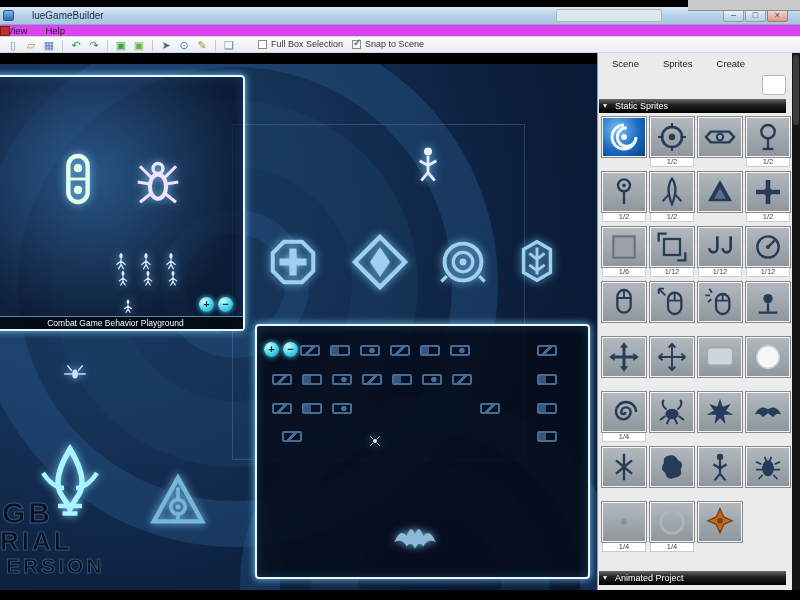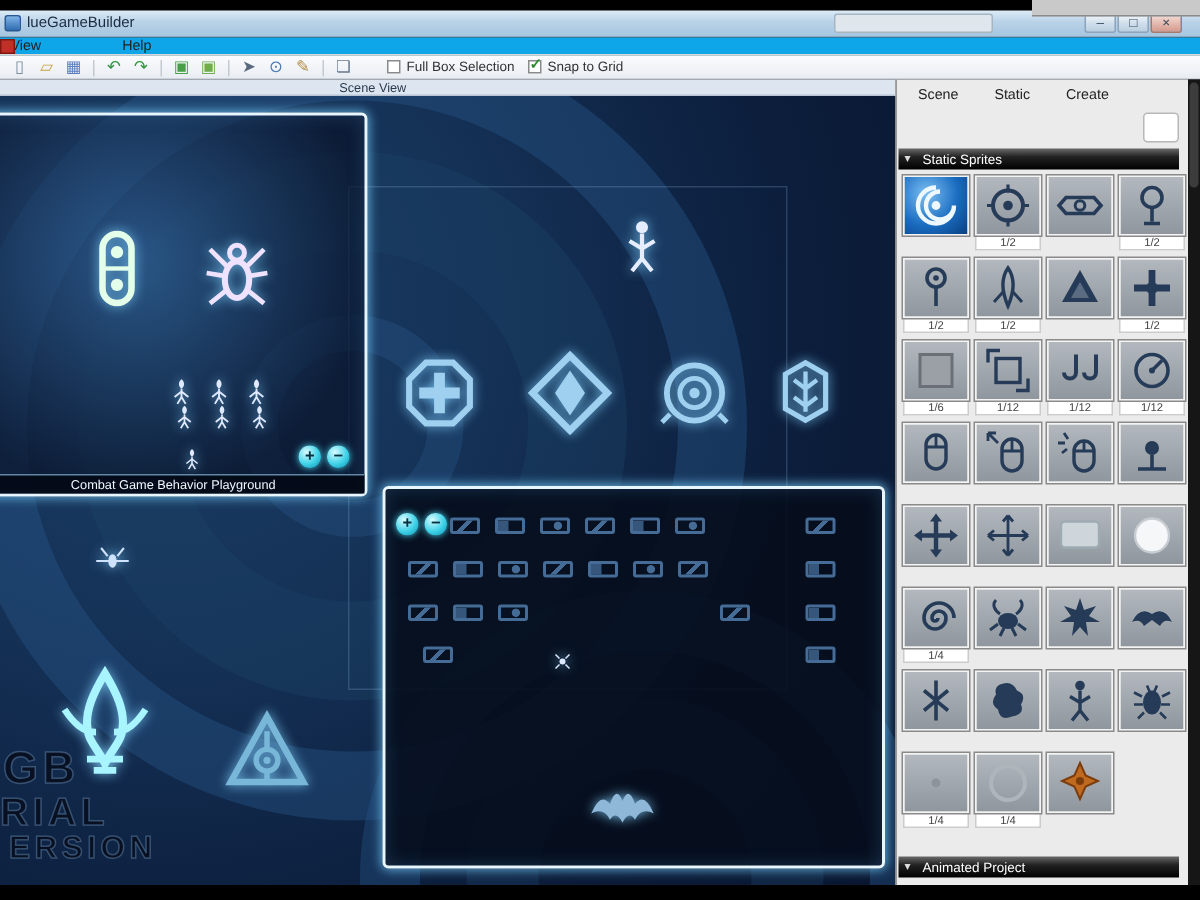--- a/index.html
+++ b/index.html
@@ -11,39 +11,39 @@
   .bg-window  { position:absolute; left:688px; top:0; width:112px; height:11px; background:#c9c9c9;
                 border-bottom:1px solid #8a8a8a; z-index:3;}
   .bottom-bar { position:absolute; left:0; top:590px; width:800px; height:10px; background:#000; z-index:9;}
 
   
   .titlebar { position:absolute; left:0; top:7px; width:800px; height:18px;
               background:linear-gradient(#dcebf7,#b9d2e8 45%,#a6c6e0);
               border-bottom:1px solid #8fa8c0; z-index:2;}
   .window-icon { position:absolute; left:3px; top:3px; width:11px; height:11px;
                  background:linear-gradient(#7fb3e8,#2f6cb0); border:1px solid #2a5a94; border-radius:2px;}
-  .window-title { position:absolute; left:18px; top:3px; font-size:10px; color:#1c2c3e;text-align:center; }
+  .window-title { position:absolute; left:32px; top:3px; font-size:10px; color:#1c2c3e;text-align:center; }
   .titlebar-widget { position:absolute; left:556px; top:2px; width:106px; height:13px;
                      background:#dfe6ec; border:1px solid #a8b6c2; border-radius:2px;}
   .win-buttons { position:absolute; right:12px; top:2px; display:flex; gap:1px;}
   .win-btn { width:21px; height:13px; background:linear-gradient(#f2f7fb,#cfdeeb 50%,#bccfdf);
              border:1px solid #8ba4bc; border-radius:2px; font-size:9px; line-height:11px;
              text-align:center; color:#3a4a5a;}
   .win-btn.close { background:linear-gradient(#f3dcd6,#dfae a2 50%,#d59a8c);
                    background:linear-gradient(#f3dcd6,#d59a8c); border-color:#a87868;}
 
   
-  .menubar { position:absolute; left:0; top:25px; width:800px; height:12px; background:#0ea5e9;
+  .menubar { position:absolute; left:0; top:25px; width:800px; height:12px; background:#d946ef;
              border-bottom:1px solid #d8d8d8; z-index:2;}
   .app-icon { position:absolute; left:0; top:1px; width:10px; height:10px; background:#c03028;
               border:1px solid #801810; z-index:2;}
   .menu-items { position:absolute; left:9px; top:0; height:12px; display:flex; gap:14px;
                 font-size:9.5px; color:#222; line-height:12px;}
   .menu-items span:first-child { margin-left:-4px; }
-  .menu-item { padding:0 2px;margin-left:36px; }
+  .menu-item { padding:0 2px; }
 
   
   .toolbar { position:absolute; left:0; top:37px; width:800px; height:16px;
              background:linear-gradient(#fbfcfe,#e9edf3); border-bottom:1px solid #cdd3db; z-index:2;}
   .tb-icons { position:absolute; left:4px; top:1px; display:flex; align-items:center; height:14px;}
   .tb-btn { width:16px; height:14px; font-size:11px; line-height:14px; text-align:center; margin:0 1px;}
   .tb-sep { width:1px; height:11px; background:#c4cad2; margin:0 4px;}
   .tb-check { position:absolute; top:2px; display:flex; align-items:center; gap:4px;
               font-size:9px; color:#333;}
   .tb-check.full { left:258px; } .tb-check.snap { left:352px; }
@@ -161,27 +161,24 @@
         <span class="tb-btn" style="color: rgb(106, 122, 144);">❏</span>
       </span>
     <span class="tb-check full">
       <span class="cb-box"></span>
       <span>Full Box Selection</span>
     </span>
     <span class="tb-check snap">
       <span class="cb-box">
           <span class="check-mark">✓</span>
         </span>
-      <span>Snap to Grid</span>
+      <span>Snap to Scene</span>
     </span>
   </div>
 
-  <div class="scene-tab">
-    <span>Scene View</span>
-  </div>
 
   <div class="scene">
     <svg class="scene-bg" width="597" height="526" viewBox="0 0 597 526">
       <circle cx="235" cy="220" r="240" fill="none" stroke="#27588a" stroke-width="46" opacity="0.40"></circle>
       <circle cx="235" cy="220" r="150" fill="none" stroke="#1e4468" stroke-width="66" opacity="0.35"></circle>
       <circle cx="235" cy="220" r="62" fill="none" stroke="#2a5c90" stroke-width="24" opacity="0.30"></circle>
       <circle cx="430" cy="520" r="170" fill="none" stroke="#27588a" stroke-width="40" opacity="0.38"></circle>
       <circle cx="430" cy="520" r="95" fill="none" stroke="#1e4468" stroke-width="48" opacity="0.32"></circle>
     </svg>
     <div class="faint-rect"></div>
@@ -345,21 +342,21 @@
       <div class="phys-icon v2" style="left: 332px; top: 339px;"></div>
       <div class="phys-icon v0" style="left: 480px; top: 339px;"></div>
       <div class="phys-icon v1" style="left: 537px; top: 339px;"></div>
       <div class="phys-icon v0" style="left: 282px; top: 367px;"></div>
       <div class="phys-icon v1" style="left: 537px; top: 367px;"></div>
     </div>
 
   <div class="right-panel">
     <div class="rp-tabs">
       <span class="rp-tab">Scene</span>
-      <span class="rp-tab">Static</span>
+      <span class="rp-tab">Sprites</span>
       <span class="rp-tab">Create</span>
     </div>
     <div class="rp-toolbtn"></div>
 
     <div class="section-header" id="static-header">
       <span class="header-arrow">▾</span>
       <span>Static Sprites</span>
     </div>
 
     <div class="grid">

